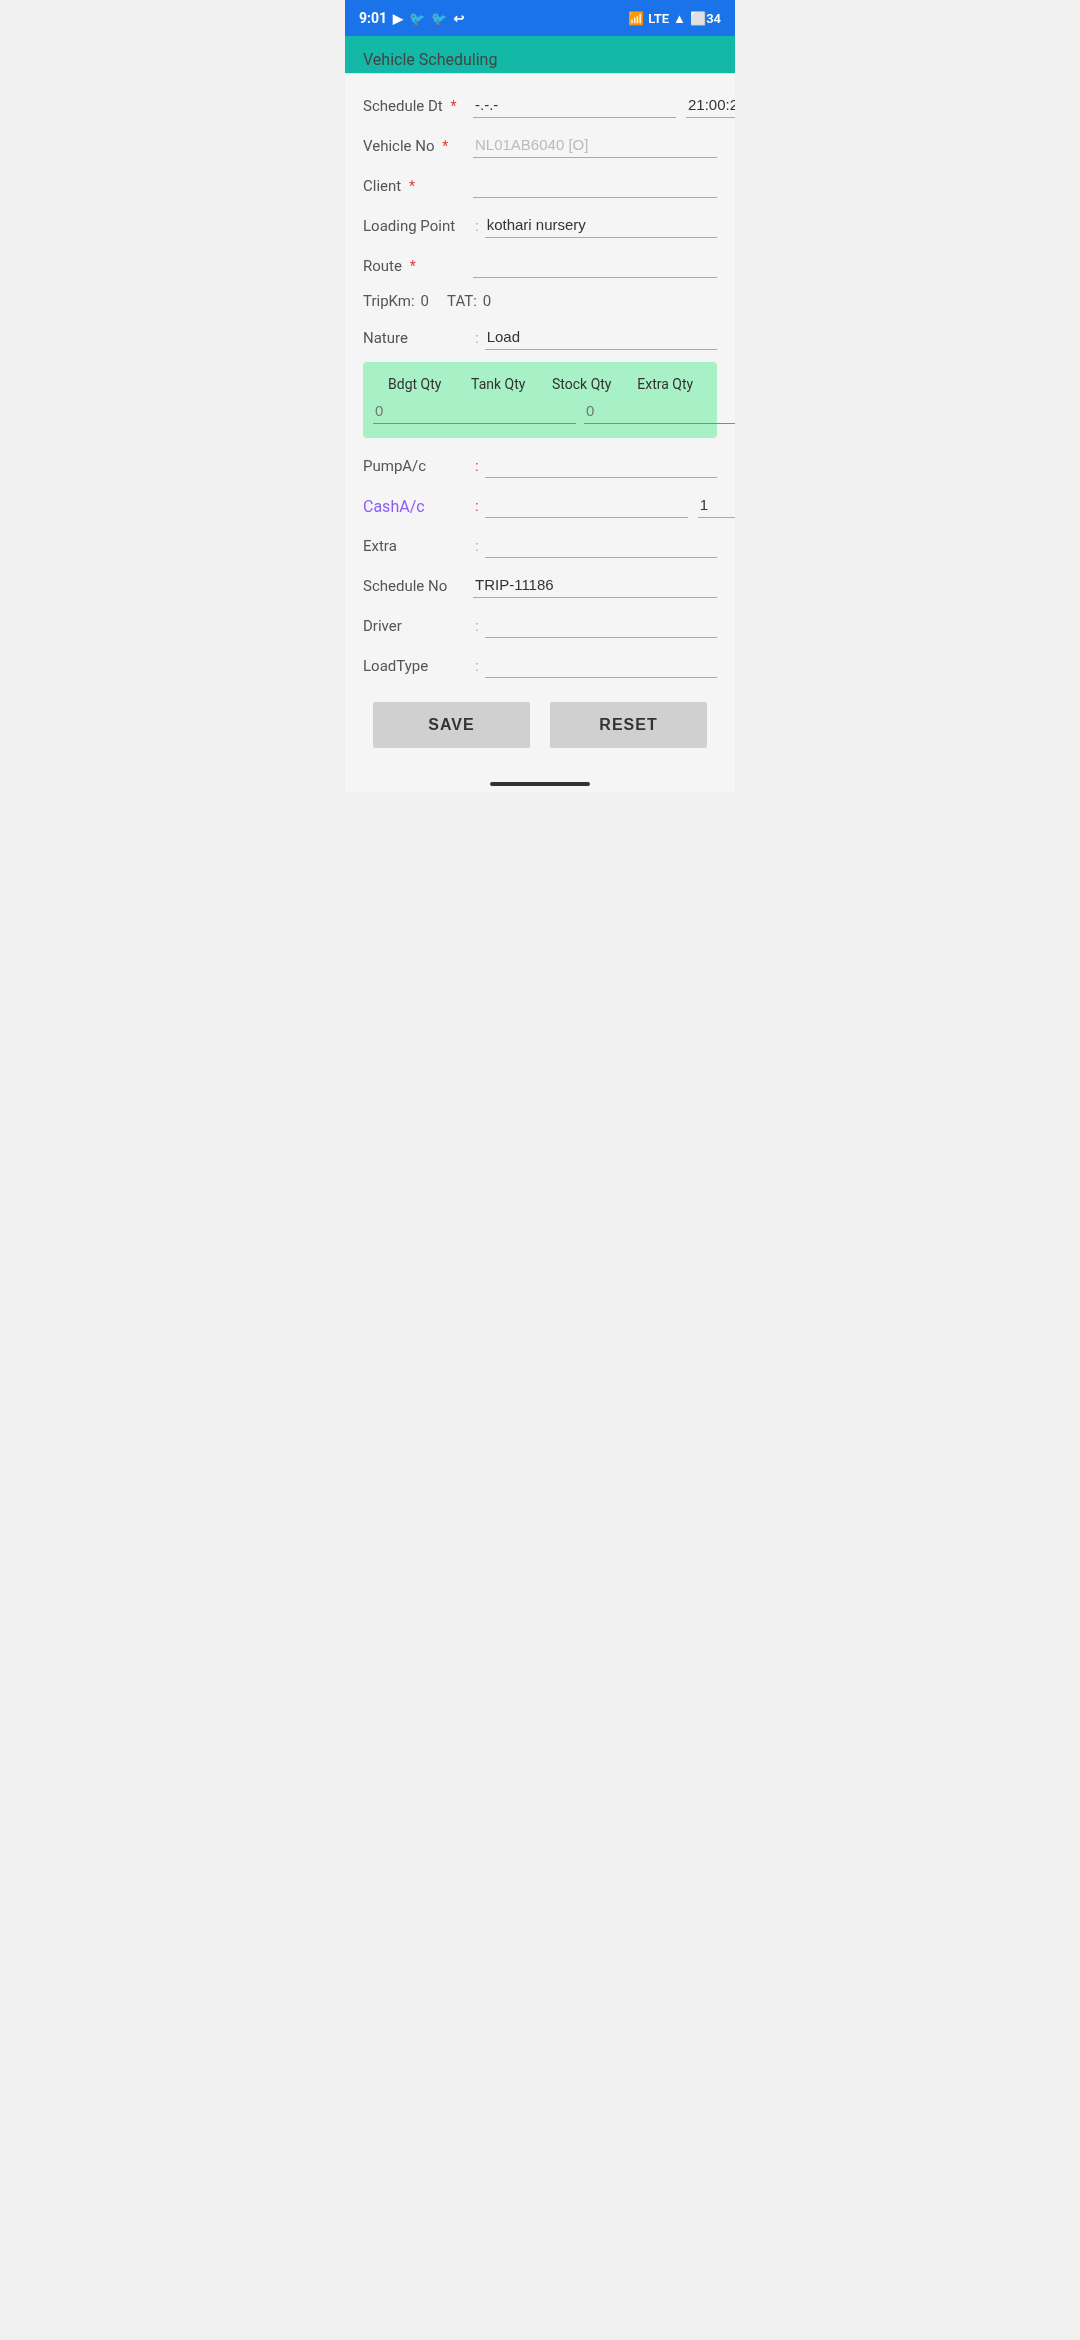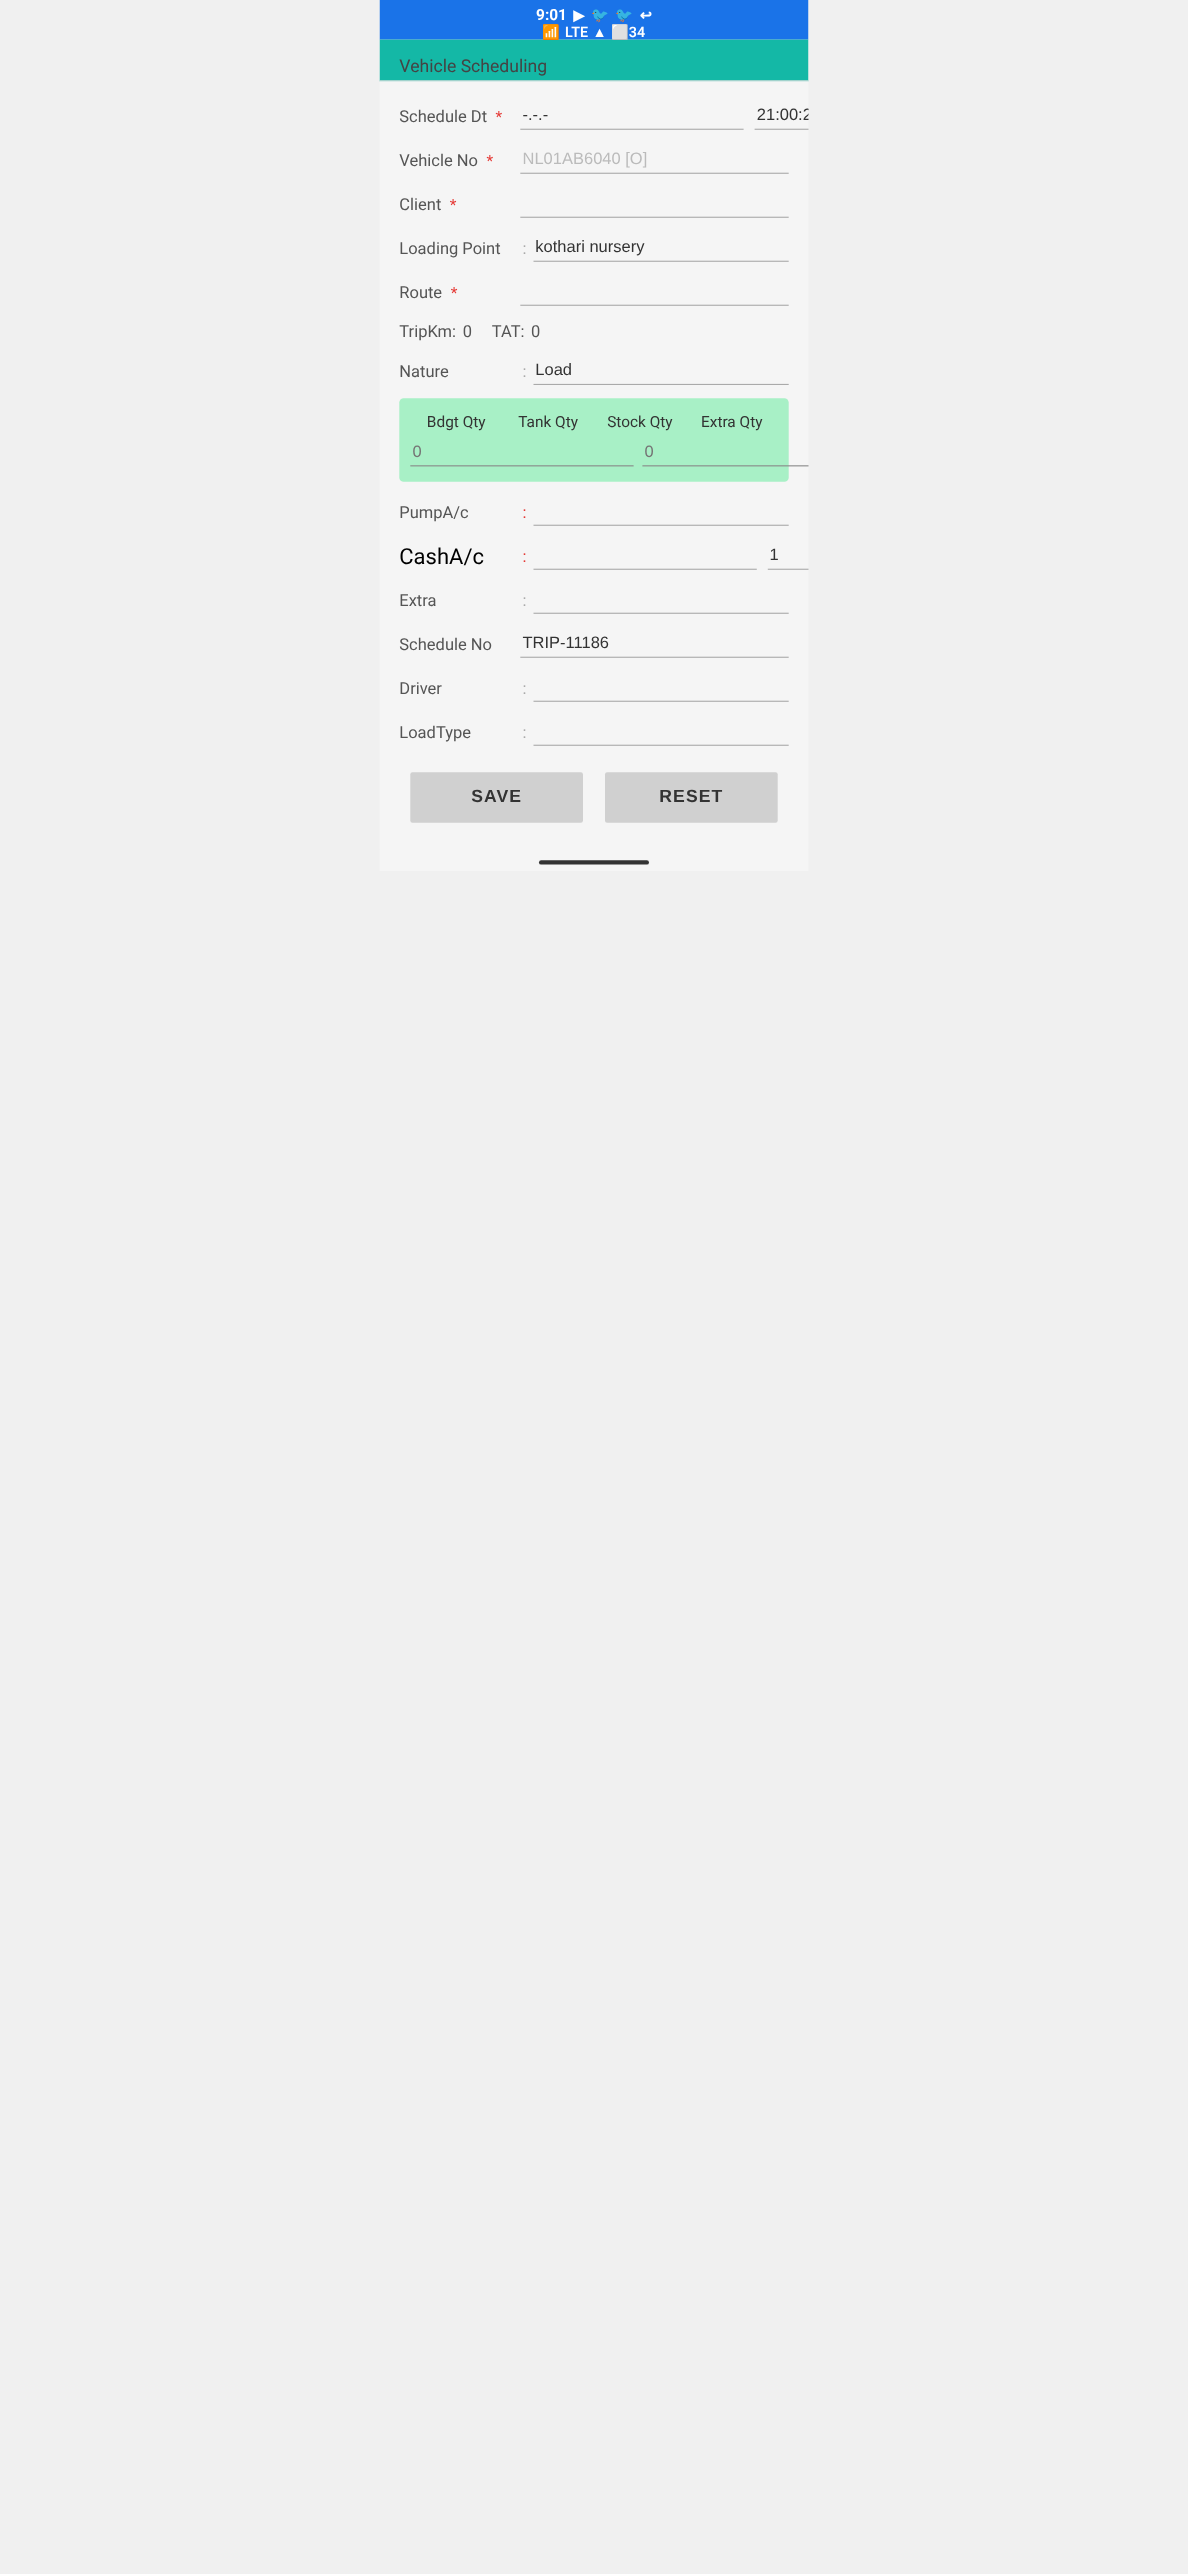--- a/index.html
+++ b/index.html
@@ -18,21 +18,20 @@
     .status-bar {
       background: #1a73e8;
       color: white;
       display: flex;
       align-items: center;
       justify-content: space-between;
       padding: 6px 14px;
       height: 36px;
       font-size: 13px;
       font-weight: 600;
-      flex-direction: column;
     }
 
     .status-left {
       display: flex;
       align-items: center;
       gap: 6px;
     }
 
     .status-right {
       display: flex;
@@ -204,22 +203,22 @@
 
     
     .cash-row {
       display: flex;
       align-items: center;
       padding: 10px 0 6px 0;
     }
 
     .cash-label {
       min-width: 110px;
-      font-size: 20px;
-      color: #000000;
+      font-size: 16px;
+      color: #8b5cf6;
       flex-shrink: 0;
     }
 
     .cash-inputs {
       flex: 1;
       display: flex;
       gap: 10px;
       align-items: center;
     }
 

